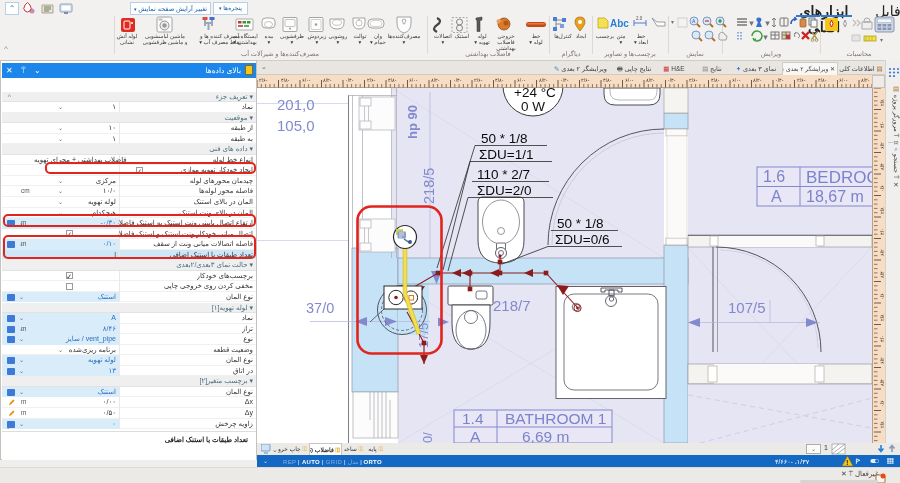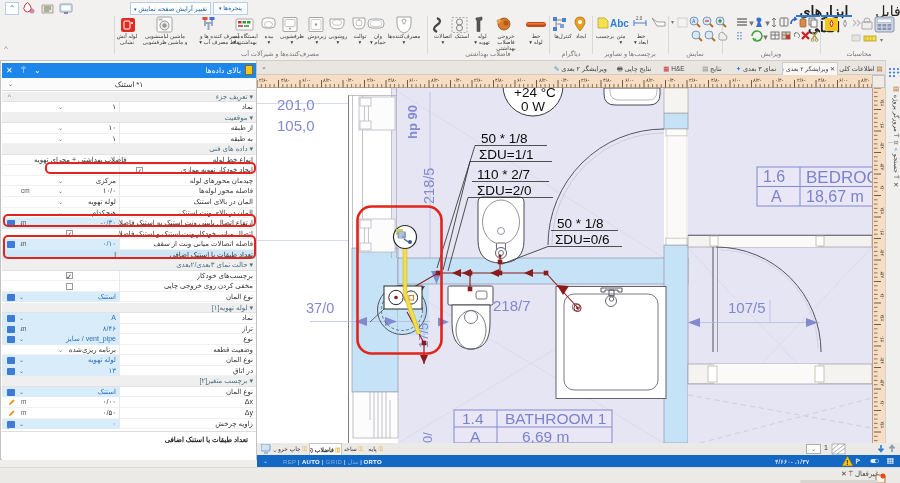--- a/index.html
+++ b/index.html
@@ -267,21 +267,20 @@
   </g>
  </svg>
 </div>
 
 <div id="lpanel" class="ab">
  <div id="lphead" class="ab">
    <span class="ab" style="right:15px;top:0">بالای داده‌ها</span>
    <span class="ab" style="right:3px;top:2px;width:8px;height:10px;background:#f5c518;border:1px solid #8a6a10"></span>
    <span class="ab ltr" style="left:4px;top:0;color:#fff;font-size:8px;letter-spacing:3px">✕ ⍑ ⌄</span>
  </div>
- <div id="lpdrop" class="ab"><span class="ab" style="left:6px;color:#555;font-size:6px">⌄</span>۱* استنک</div>
  <div class="ab" style="left:2px;top:32px;width:8px;height:8px;color:#888;font-size:7px;z-index:4">^</div>
  <div class="ab prow psec" style="top:30.50px;">
       <span class="plabel" style="max-width:200px">▾ تعریف جزء</span>
     </div>
  <div class="ab prow" style="top:41.05px;">
       <span class="pdivl"></span>
       <span class="plabel">نماد</span>
       <span class="pval" style="color:#333">۱</span>
       <span class="ddv">⌄</span>
     </div>

